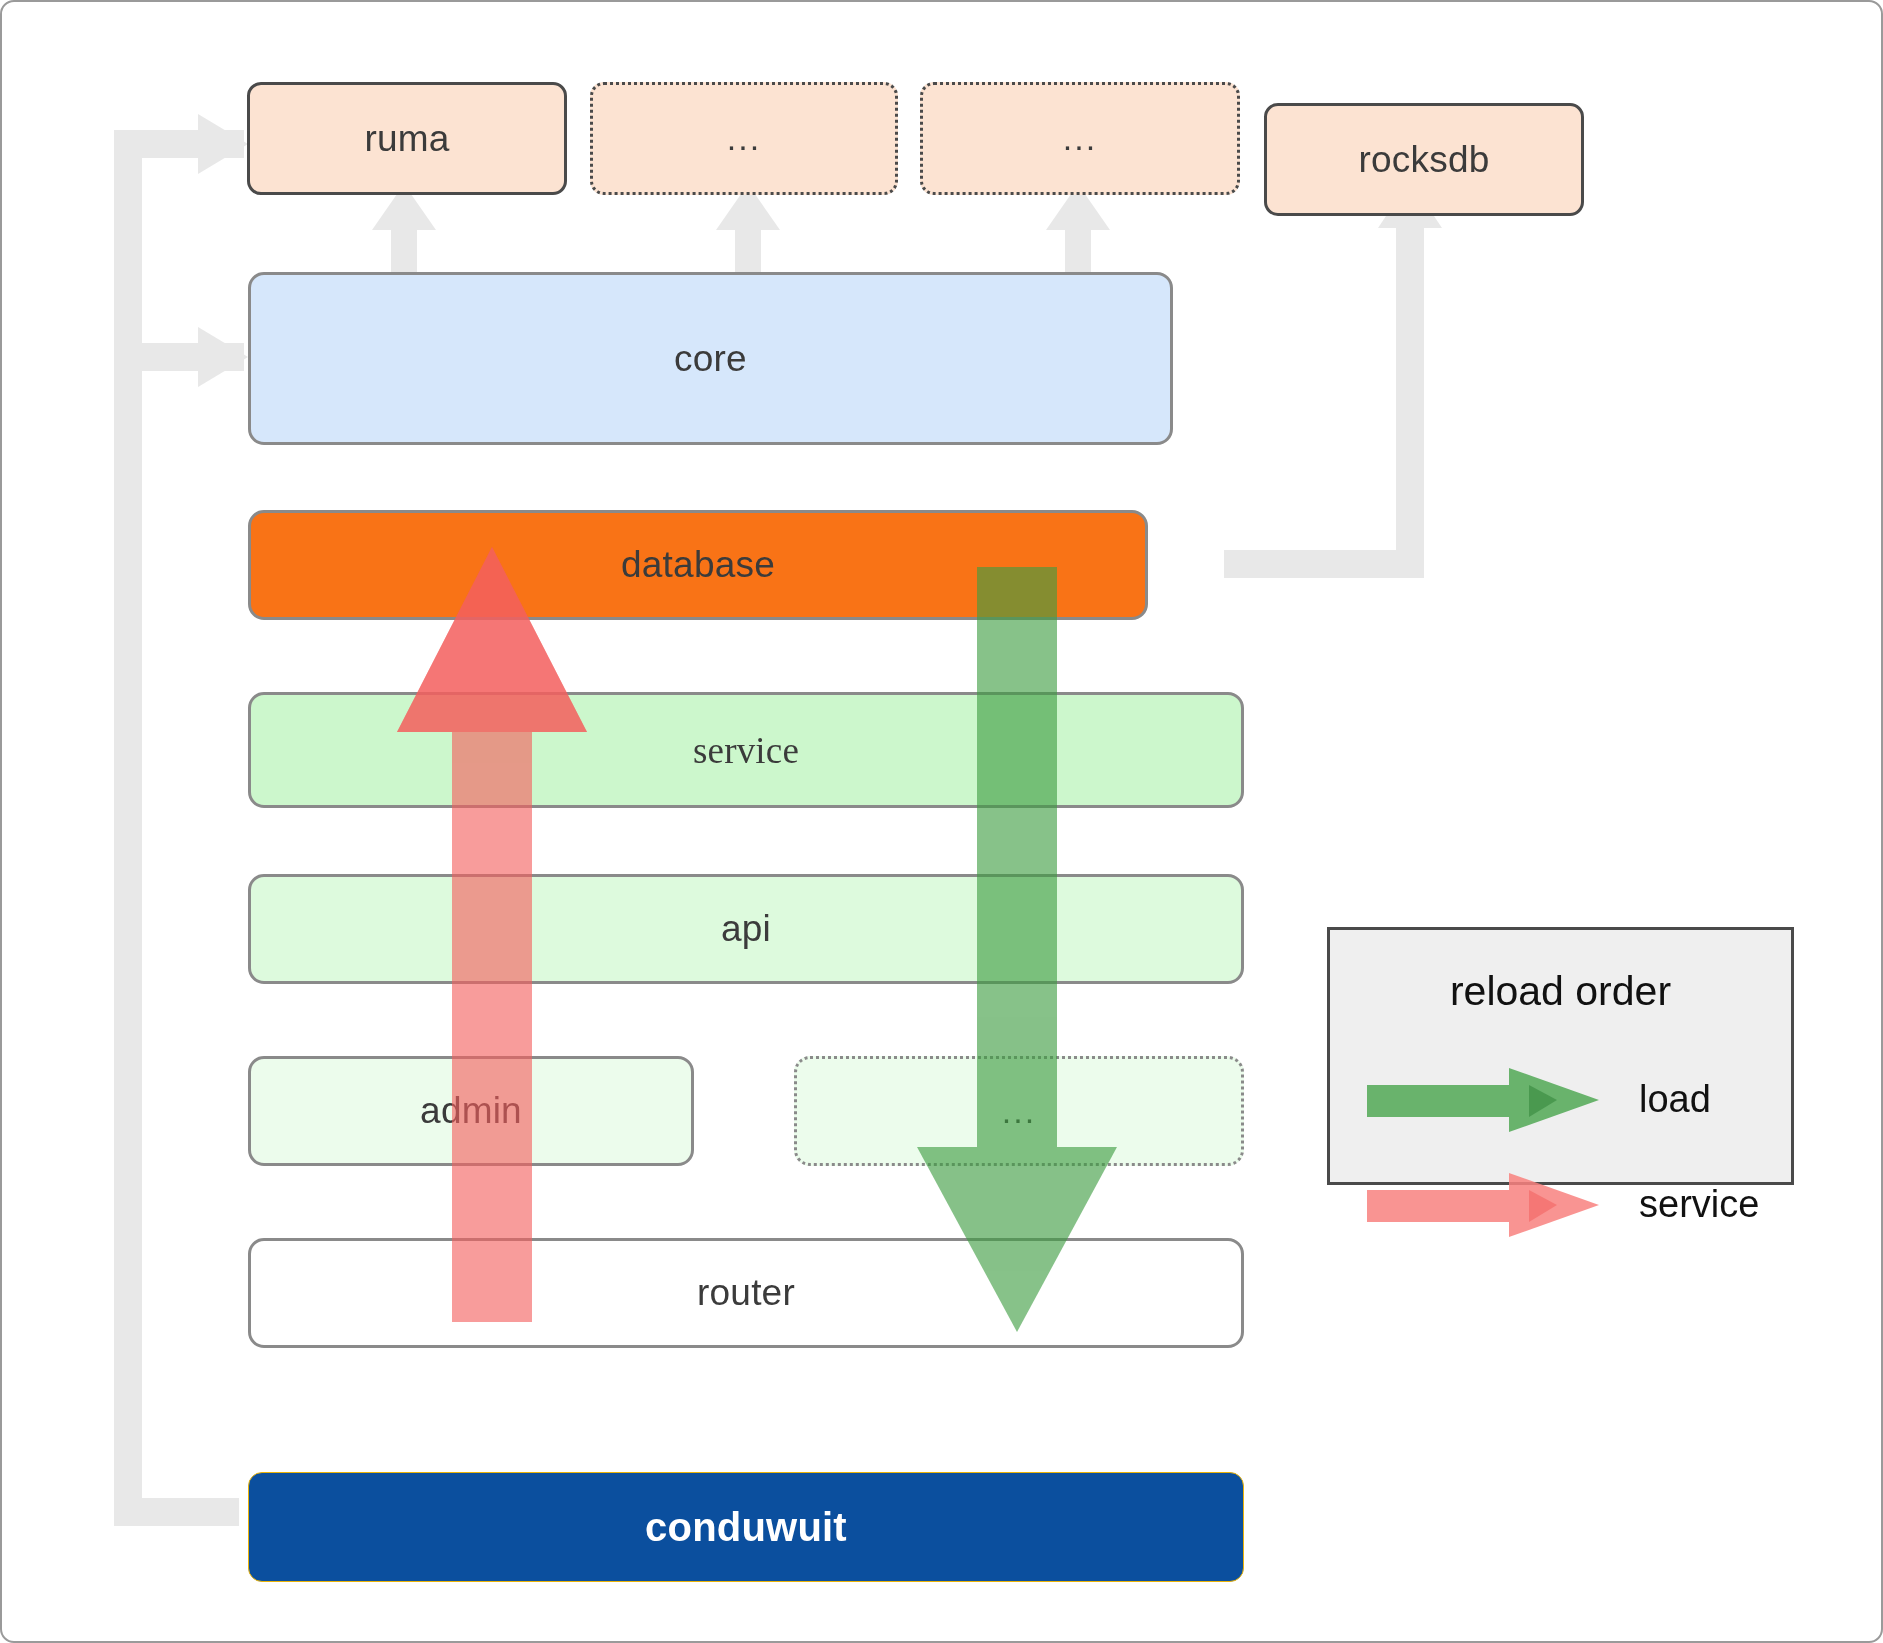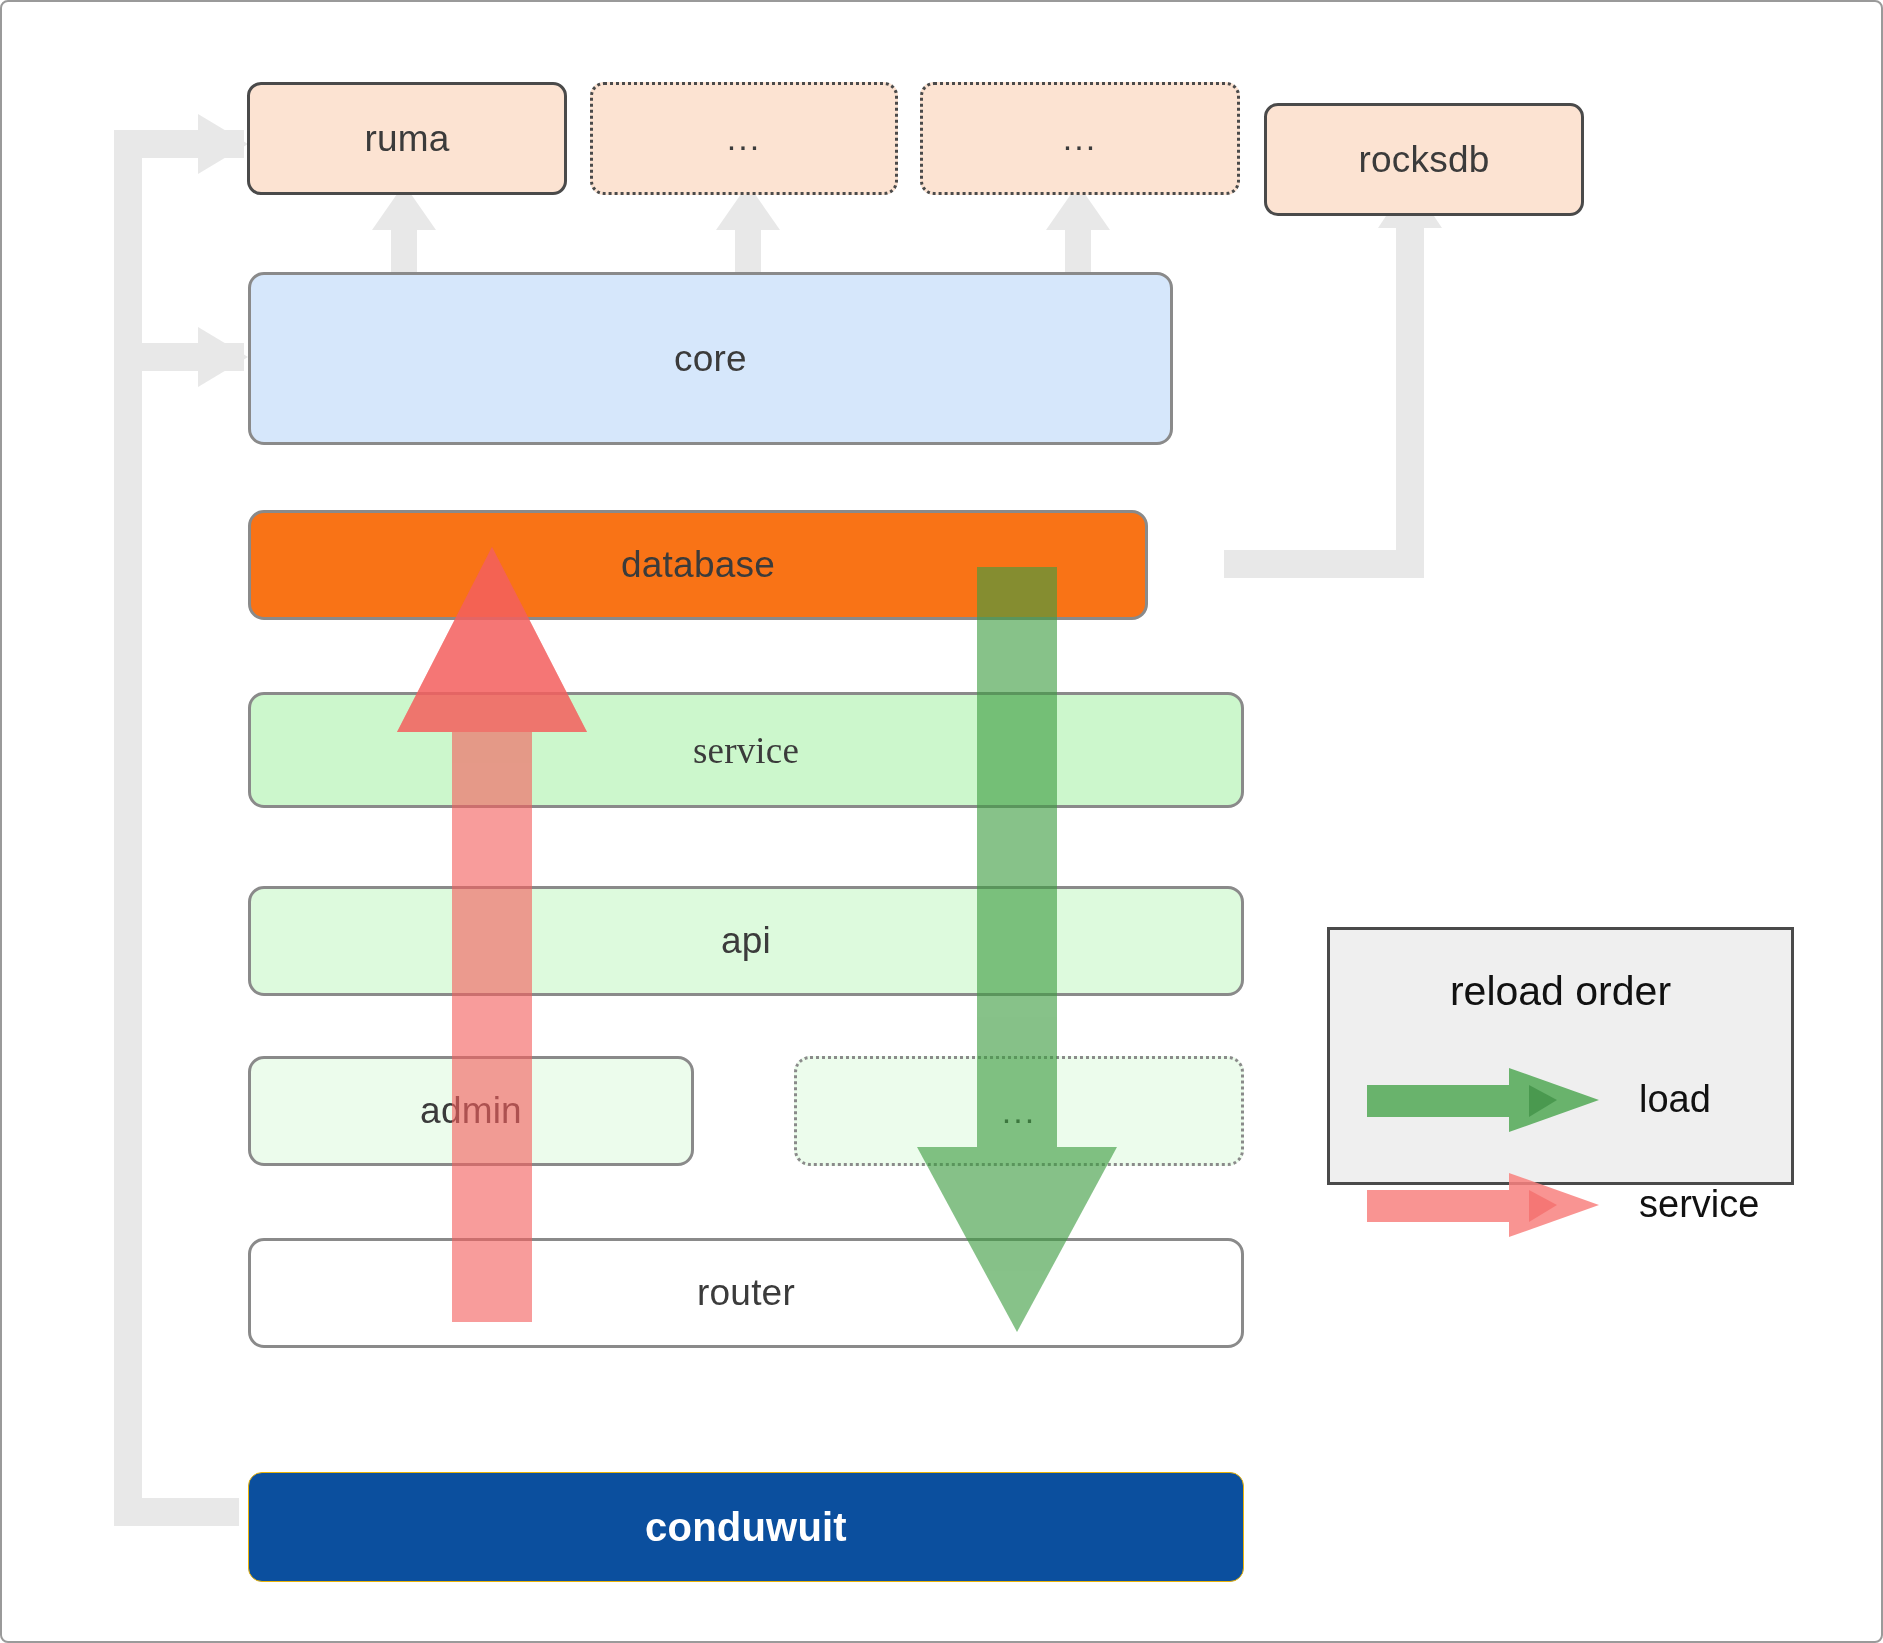--- a/index.html
+++ b/index.html
@@ -2,21 +2,21 @@
 <html><head>
 <meta charset="utf-8">
 <style>
   html,body{margin:0;padding:0;background:#fff;}
   body{font-family:"Liberation Sans","DejaVu Sans",sans-serif;}
   #canvas{
     position:relative;
     width:1883px;height:1643px;
     background:#ffffff;
     border:2px solid #9a9a9a;
-    border-radius:8px;
+    border-radius:14px;
     box-sizing:border-box;
     overflow:hidden;
   }
   .box{
     position:absolute;
     box-sizing:border-box;
     display:flex;align-items:center;justify-content:center;
     border-radius:14px;
     font-size:37px;
     color:#3b3b3b;
@@ -118,21 +118,21 @@
   </div>
 
   <div class="box layer" style="left:246px;top:508px;width:900px;height:110px;background:#f97316;">
     <span>database</span>
   </div>
 
   <div class="box layer" style="left:246px;top:690px;width:996px;height:116px;background:#ccf7cc;font-family:Liberation Serif, serif;">
     <span>service</span>
   </div>
 
-  <div class="box layer" style="left:246px;top:872px;width:996px;height:110px;background:#ddfadd;margin-top:12px;">
+  <div class="box layer" style="left:246px;top:872px;width:996px;height:110px;background:#ddfadd;">
     <span>api</span>
   </div>
 
   <div class="box layer" style="left:246px;top:1054px;width:446px;height:110px;background:#ecfcec;">
     <span>admin</span>
   </div>
 
   <div class="box layer dotted" style="left:792px;top:1054px;width:450px;height:110px;background:#ecfcec;">
     <span class="dots">...</span>
   </div>

